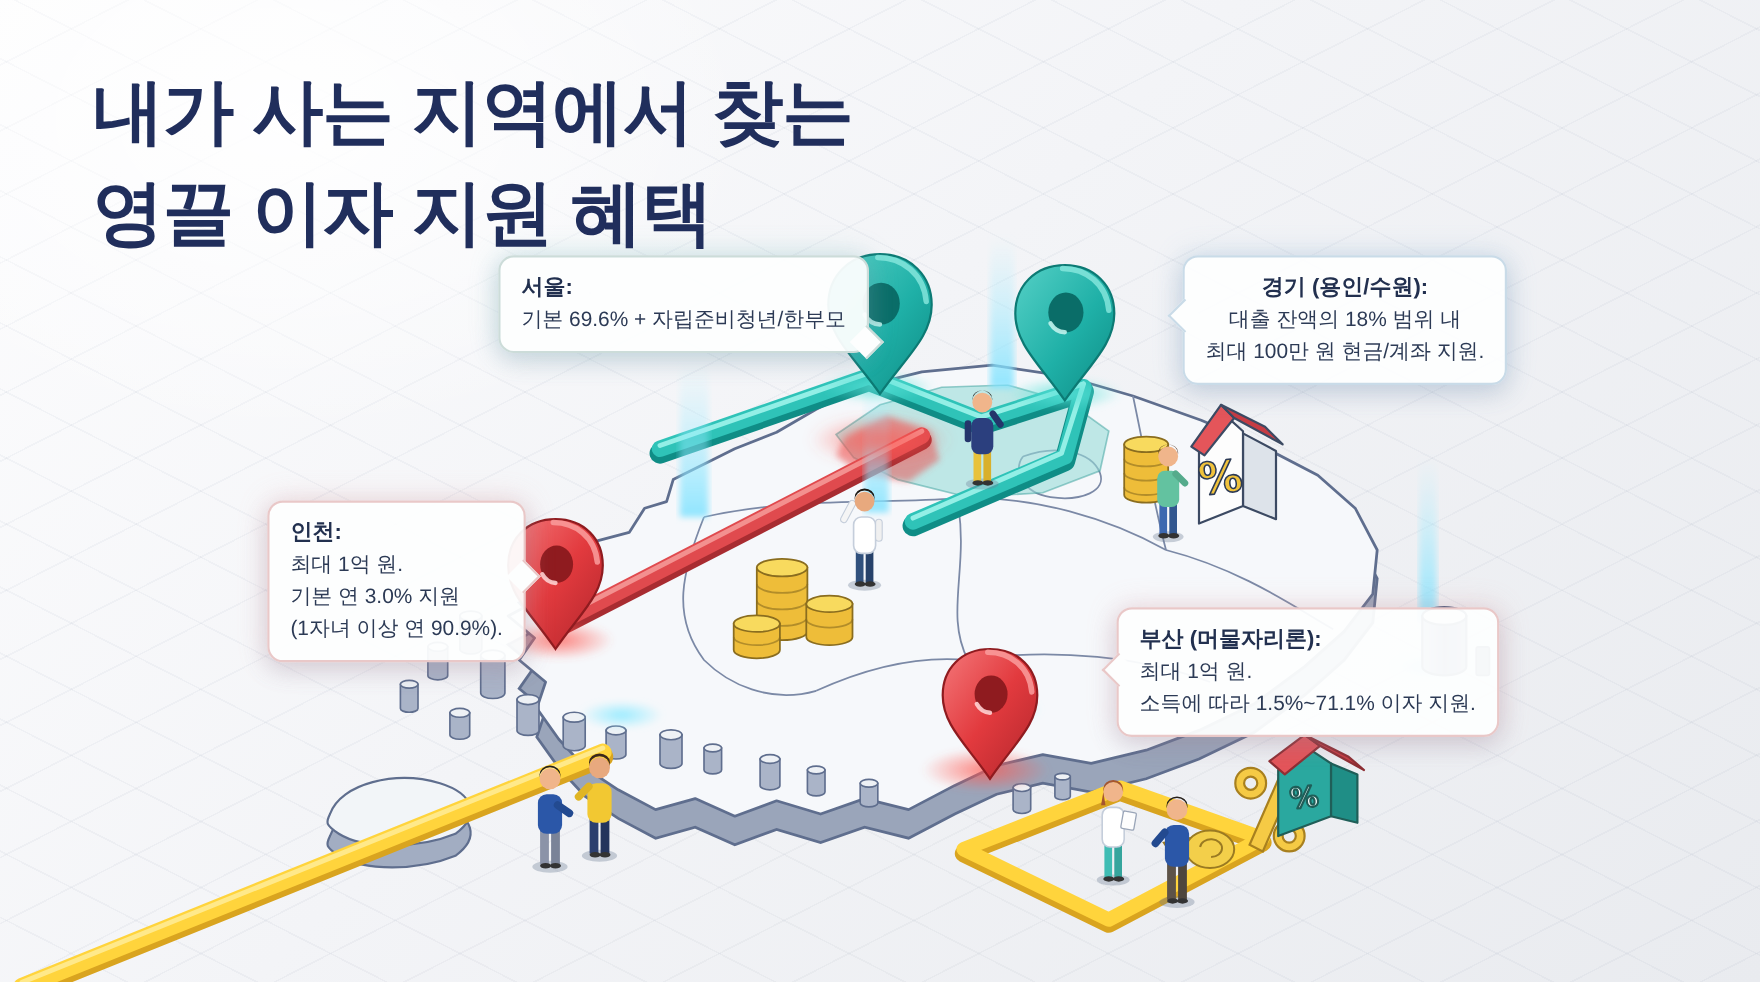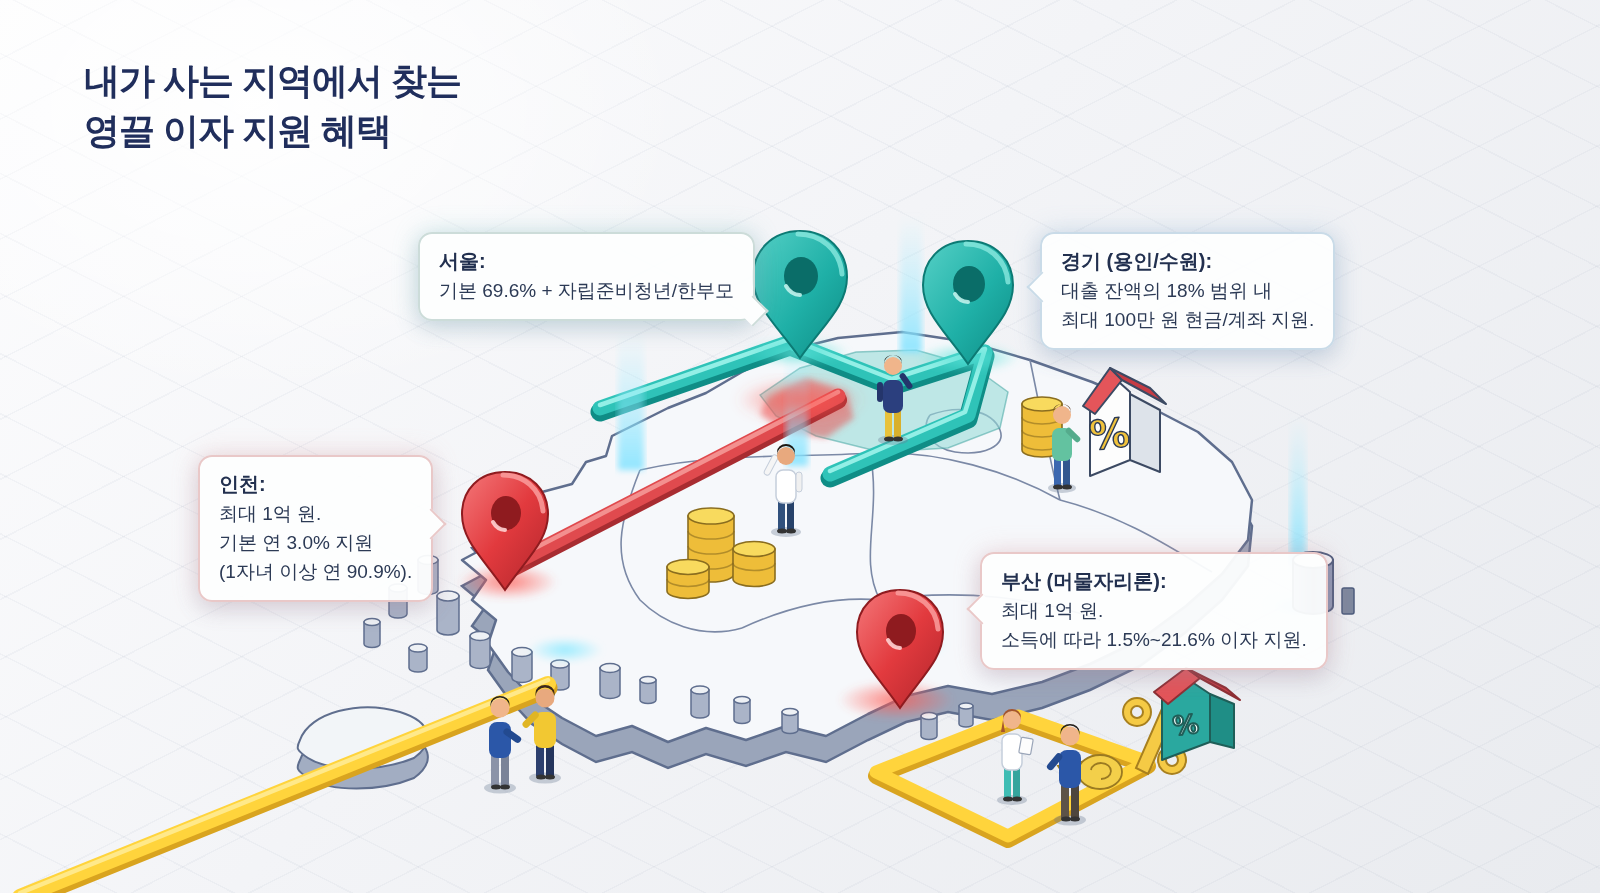--- a/index.html
+++ b/index.html
@@ -14,37 +14,38 @@
       repeating-linear-gradient(27deg, transparent 0 52px, rgba(140,152,175,.14) 52px 53.5px),
       repeating-linear-gradient(153deg, transparent 0 52px, rgba(140,152,175,.14) 52px 53.5px);
   }
   #glow-tl{
     position:absolute; inset:0; pointer-events:none;
     background:radial-gradient(620px 420px at 16% 12%, rgba(255,255,255,.95) 0%, rgba(255,255,255,0) 70%);
   }
   #scene{position:absolute; inset:0; z-index:1;}
   .title{
     position:absolute; left:84px; top:56px; z-index:3; color:#202e5c;
-    font-size:36px; font-weight:700; line-height:1.4; letter-spacing:-1px; white-space:nowrap;
+    font-size:65px; font-weight:700; line-height:1.4; letter-spacing:-1px; white-space:nowrap;
   }
   .callout{
     position:absolute; z-index:2; background:rgba(253,254,254,.95);
     border-radius:14px; padding:13px 19px 14px 19px; color:#2c3a55;
     font-size:19px; line-height:29px; white-space:nowrap;
     box-shadow:0 8px 22px rgba(96,112,143,.20);
+    margin-left:35px;
   }
   .callout .region{font-weight:700; color:#22304f; font-size:20px;}
   .tail{position:absolute; width:20px; height:20px; background:#fdfefe; transform:rotate(45deg);}
   .tail.right{right:-11px;}
   .tail.left{left:-11px;}
   .c-seoul{left:418px; top:232px; border:2px solid #ccdcd9; box-shadow:0 8px 22px rgba(96,112,143,.20),0 0 26px rgba(120,200,195,.30);}
   .c-seoul .tail{top:66px; border-top:2px solid #ccdcd9; border-right:2px solid #ccdcd9;}
-  .c-gyeonggi{left:1040px; top:232px; border:2px solid #c9dbe8; box-shadow:0 8px 22px rgba(96,112,143,.20),0 0 26px rgba(140,185,220,.30);}
+  .c-gyeonggi{left:1040px; top:232px; border:2px solid #c9dbe8; box-shadow:0 8px 22px rgba(96,112,143,.20),0 0 26px rgba(140,185,220,.30);text-align:center;}
   .c-gyeonggi .tail{top:42px; border-bottom:2px solid #c9dbe8; border-left:2px solid #c9dbe8;}
-  .c-incheon{left:198px; top:455px; border:2px solid #e9c8c8; box-shadow:0 8px 22px rgba(96,112,143,.20),0 0 26px rgba(235,160,160,.30);}
+  .c-incheon{left:208px; top:455px; border:2px solid #e9c8c8; box-shadow:0 8px 22px rgba(96,112,143,.20),0 0 26px rgba(235,160,160,.30);}
   .c-incheon .tail{top:56px; border-top:2px solid #e9c8c8; border-right:2px solid #e9c8c8;}
   .c-busan{left:980px; top:552px; border:2px solid #e9c8c8; box-shadow:0 8px 22px rgba(96,112,143,.20),0 0 26px rgba(235,160,160,.30);}
   .c-busan .tail{top:44px; border-bottom:2px solid #e9c8c8; border-left:2px solid #e9c8c8;}
 </style>
 </head>
 <body>
 
 <div id="stage">
   <div id="grid"></div>
   <div id="glow-tl"></div>
@@ -370,16 +371,16 @@
     <div class="region">인천:</div>
     <div>최대 1억 원.</div>
     <div>기본 연 3.0% 지원</div>
     <div>(1자녀 이상 연 90.9%).</div>
     <div class="tail right"></div>
   </div>
 
   <div class="callout c-busan">
     <div class="region">부산 (머물자리론):</div>
     <div>최대 1억 원.</div>
-    <div>소득에 따라 1.5%~21.6% 이자 지원.</div>
+    <div>소득에 따라 1.5%~71.1% 이자 지원.</div>
     <div class="tail left"></div>
   </div>
 </div>
 
 </body></html>

